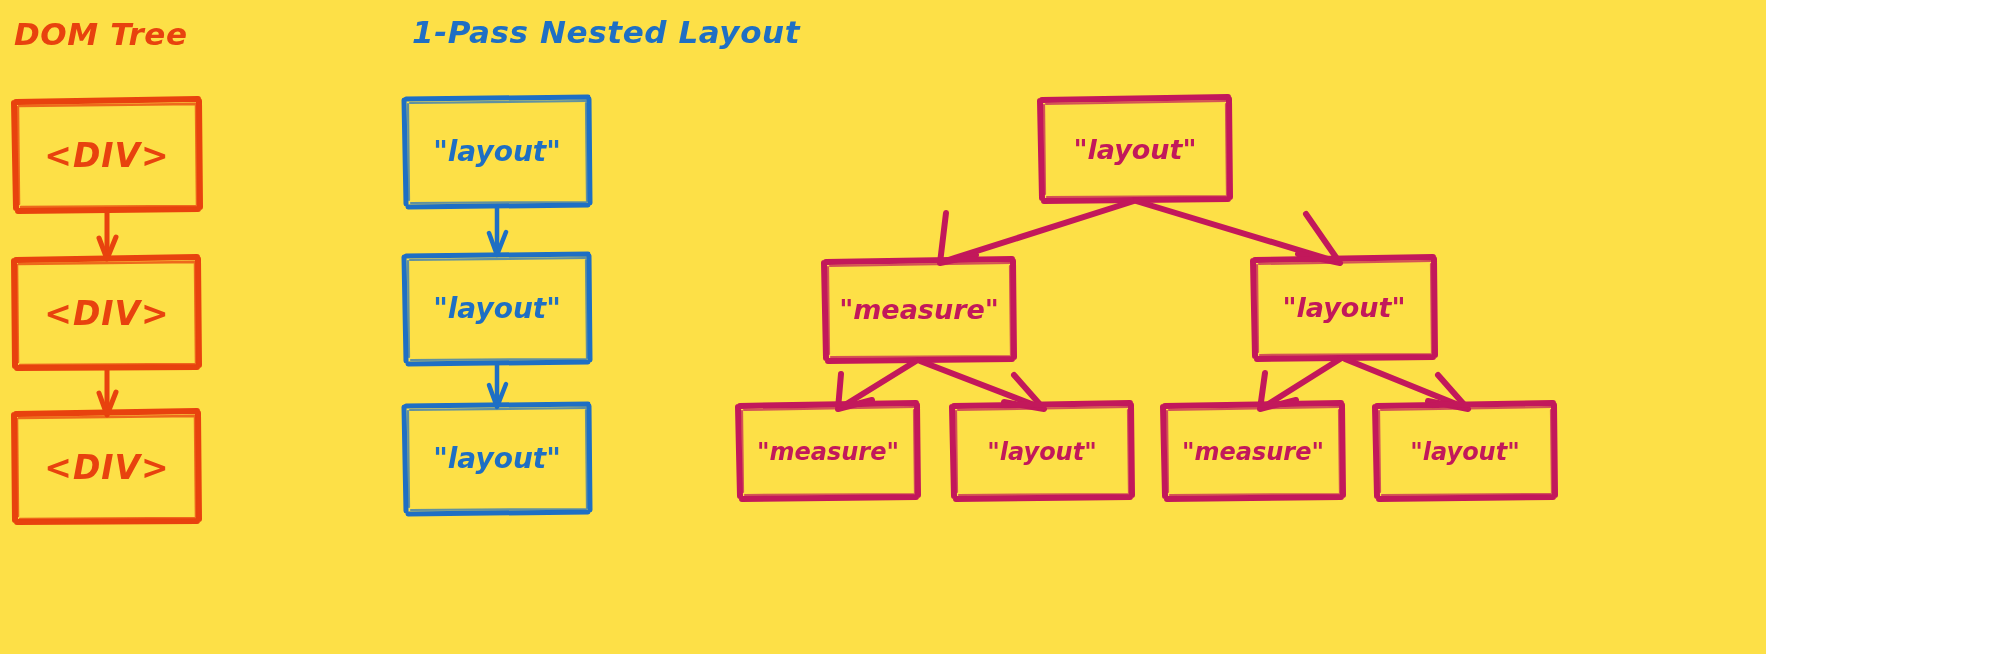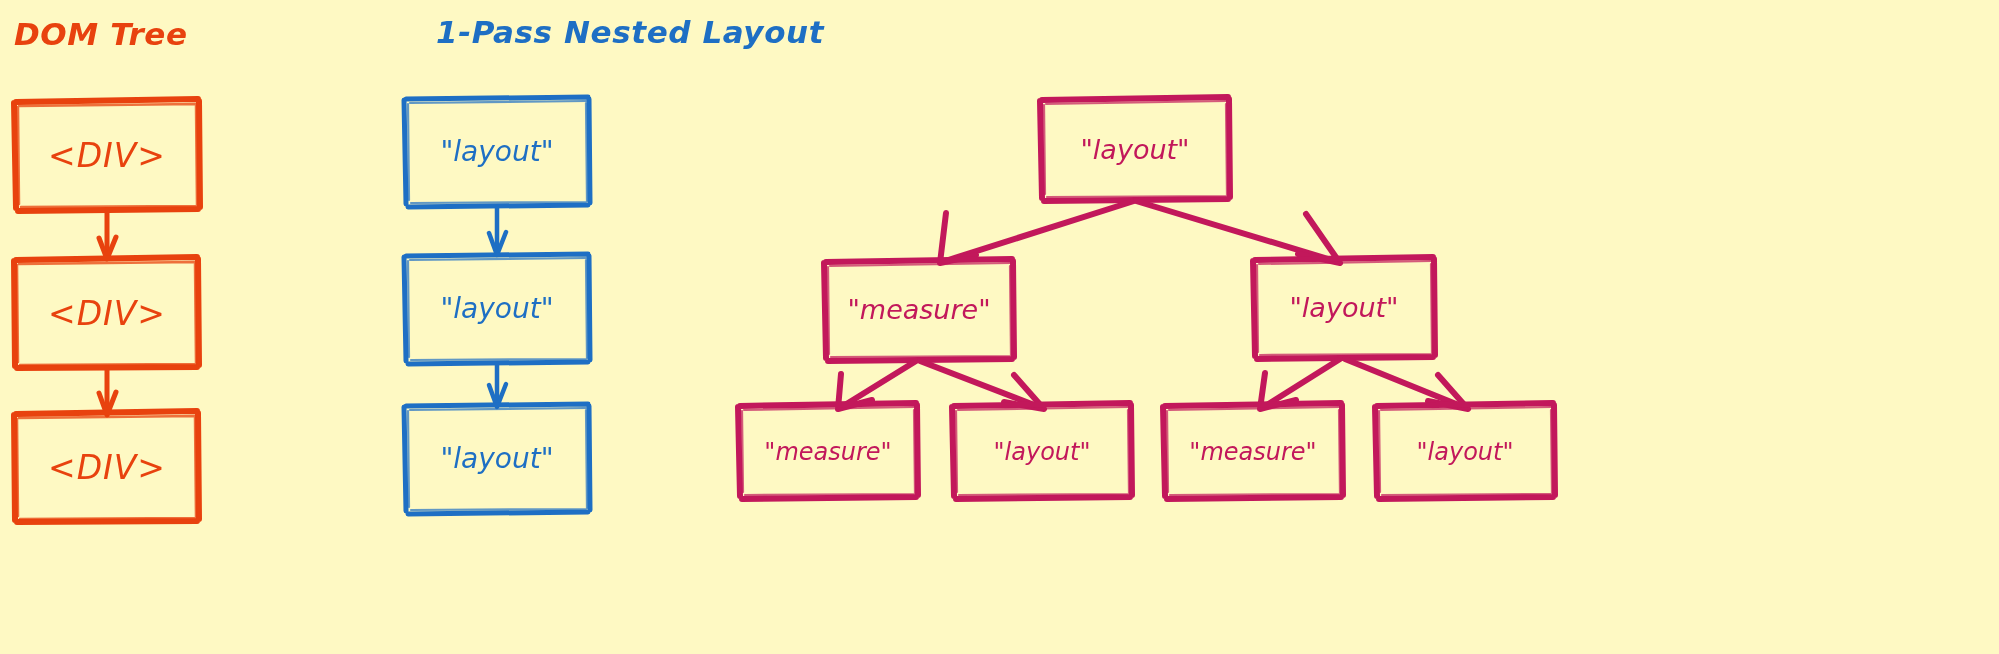--- a/index.html
+++ b/index.html
@@ -6,56 +6,56 @@
   html, body {
     margin: 0;
     padding: 0;
     background: #ffffff;
   }
   body {
     font-family: "DejaVu Sans", sans-serif;
   }
   #stage {
     position: relative;
-    width: 1999px;
+    width: 1766px;
     height: 654px;
     overflow: hidden;
-    background: #fef9c3;
+    background: #fde047;
     text-align: center;
   }
   #sketch {
     position: absolute;
     inset: 0;
     width: 1999px;
     height: 654px;
   }
   .col-title {
     position: absolute;
     white-space: nowrap;
     font-family: "DejaVu Sans", sans-serif;
     font-size: 31px;
     font-weight: 700;
     font-style: italic;
     letter-spacing: 0.6px;
     user-select: none;
   }
   #title-dom   { left: 14px;   top: 16px;  color: #E8420E; }
-  #title-1pass { left: 436px;  top: 14px;  color: #1E6FC4; }
+  #title-1pass { left: 412px;  top: 14px;  color: #1E6FC4; }
   #title-2pass { left: 1152px; top: 14px;  color: #C2185B; }
 
   .node {
     position: absolute;
     box-sizing: border-box;
     display: flex;
     align-items: center;
     justify-content: center;
   }
   .node-label {
     font-family: "DejaVu Sans", sans-serif;
-    font-weight: 400;
+    font-weight: 700;
     font-style: italic;
     white-space: nowrap;
     user-select: none;
     line-height: 1;
   }
   .dom-label   { color: #E8420E; font-size: 33px; letter-spacing: 1px; }
   .blue-label  { color: #1E6FC4; font-size: 28px; }
   .pink-label  { color: #C2185B; font-size: 27px; }
   .pink-label.small { font-size: 24px; }
 </style>

